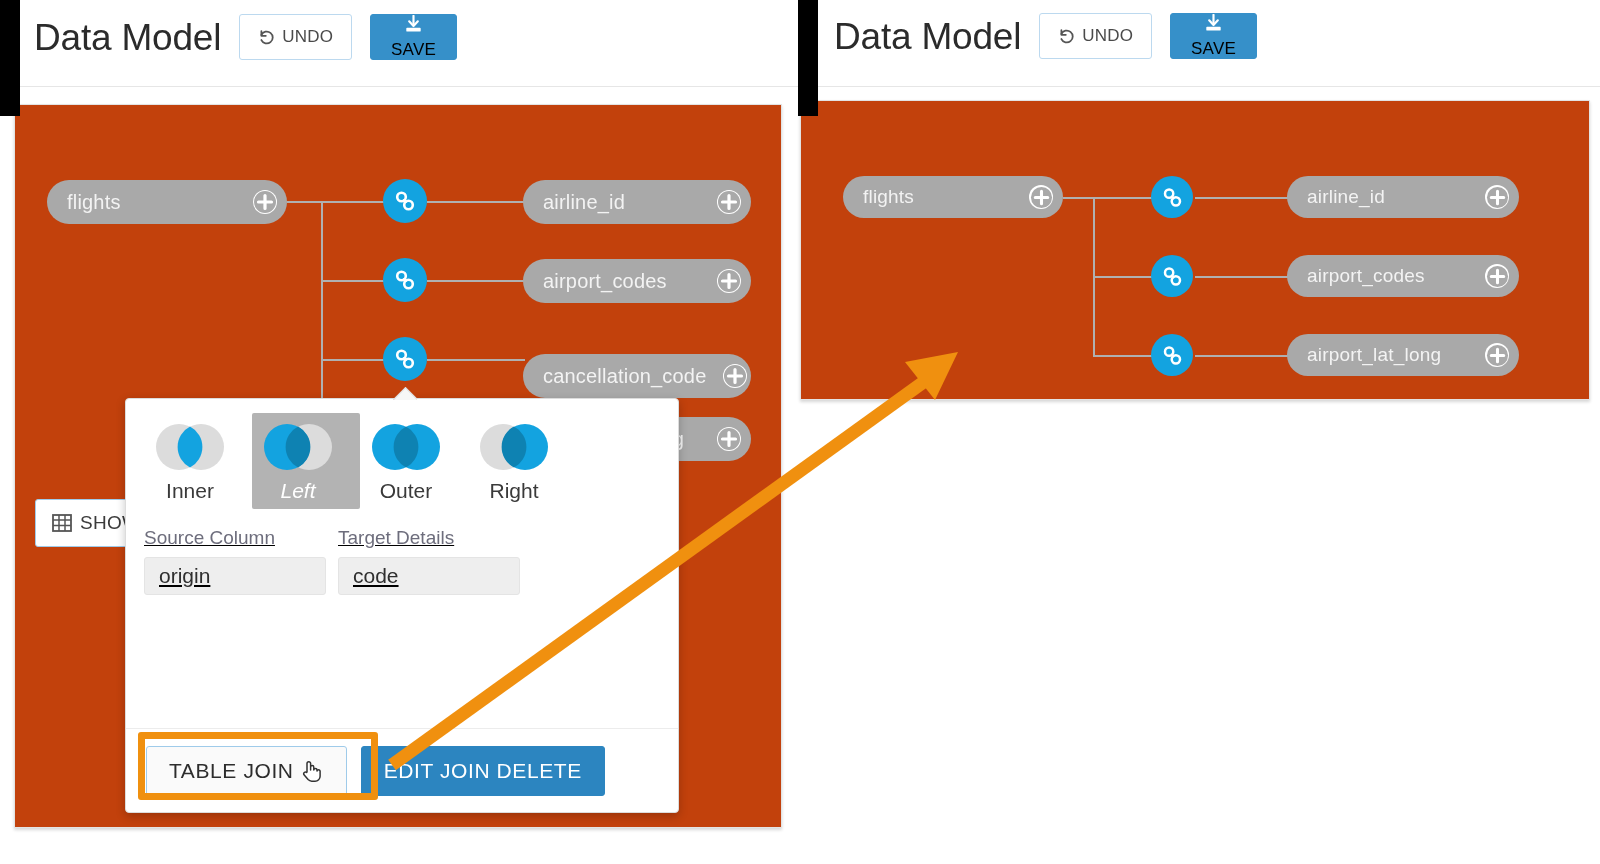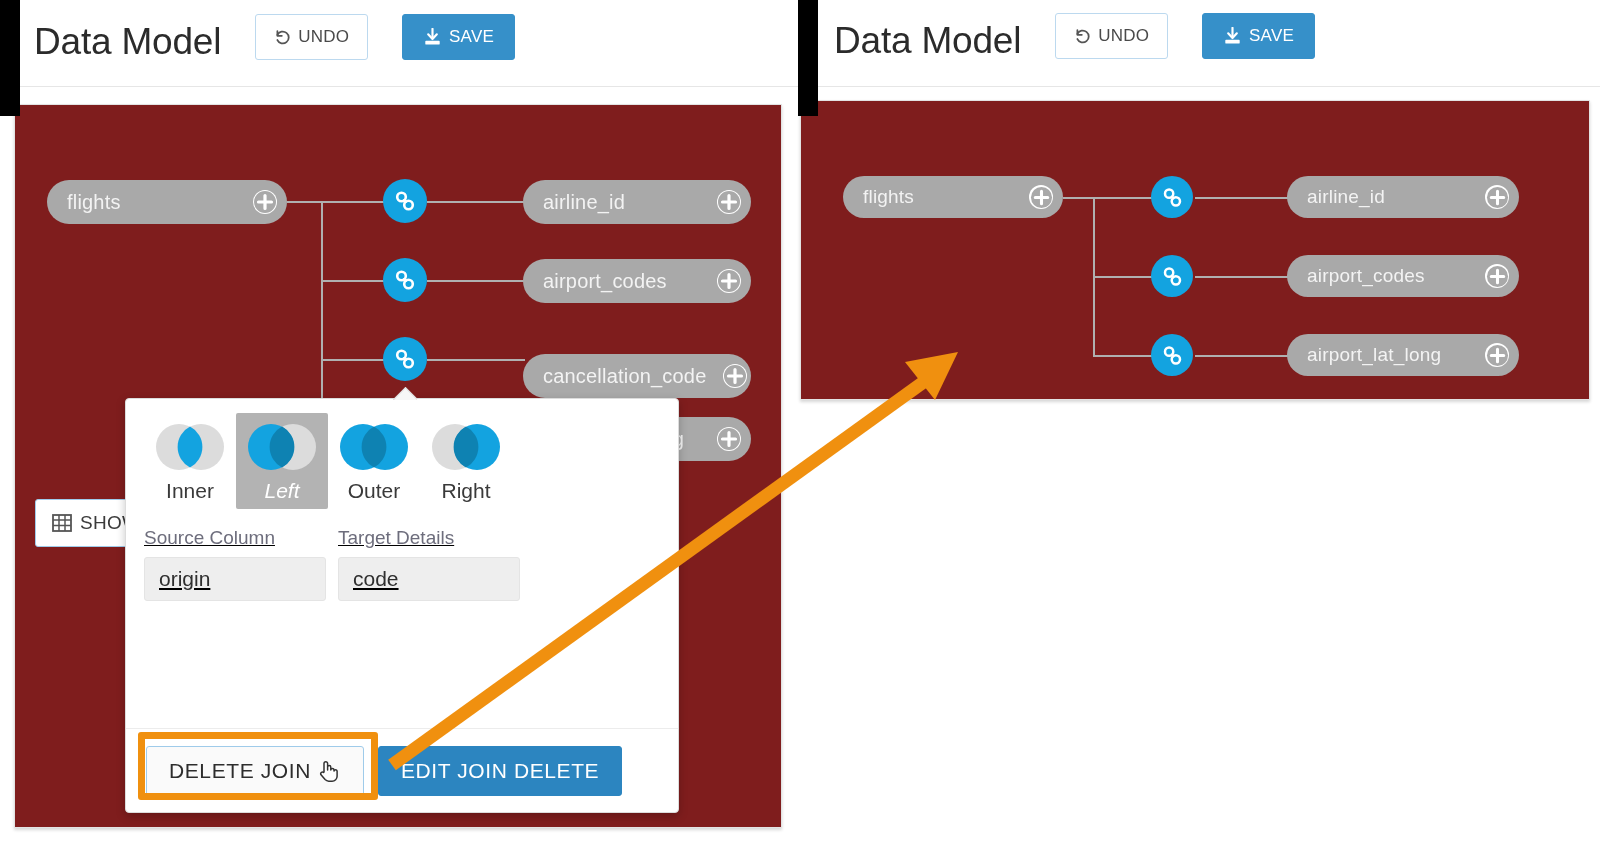--- a/index.html
+++ b/index.html
@@ -12,35 +12,35 @@
   }
   .stage{position:absolute;left:0;top:0;width:1600px;height:864px;}
 
   
   .panel{position:absolute;background:#ffffff;}
   .panel-left{left:0;top:0;width:798px;height:864px;}
   .panel-right{left:818px;top:0;width:782px;height:864px;}
 
   .hdr{position:absolute;left:0;top:0;right:0;height:86px;background:#fff;
        border-bottom:1px solid #e6e6e6;}
-  .hdr-inner{position:absolute;display:flex;align-items:flex-end;gap:34px;}
+  .hdr-inner{position:absolute;display:flex;align-items:center;gap:18px;}
 
   .app-title{font-size:37px;color:#2b2b2b;font-weight:400;letter-spacing:-.2px;
              white-space:nowrap;line-height:1;}
 
   .btn{display:inline-flex;align-items:center;justify-content:center;gap:7px;
        box-sizing:border-box;cursor:pointer;white-space:nowrap;}
   .btn-undo{height:46px;padding:0 18px;border:1px solid #bcd9ef;background:#fff;
             border-radius:3px;color:#4a4a4a;font-size:17px;letter-spacing:.2px;}
   .btn-save{height:46px;padding:0 20px;border:1px solid #3690c9;background:#3690c9;
-            border-radius:3px;color:#ffffff;font-size:17px;letter-spacing:.2px;}
+            border-radius:3px;color:#000000;font-size:17px;letter-spacing:.2px;flex-direction:column;}
   .ico{display:inline-block;line-height:0;}
 
   
-  .canvas{position:absolute;background:#7f1d1d;border:1px solid #e3e3e3;
+  .canvas{position:absolute;background:#c2410c;border:1px solid #e3e3e3;
           box-shadow:0 2px 3px rgba(0,0,0,.16);box-sizing:border-box;}
   .canvas-left{left:14px;top:104px;width:768px;height:724px;}
   .canvas-right{left:800px;top:100px;width:790px;height:300px;}
 
   .node{position:absolute;height:44px;border-radius:22px;background:#a9a9a9;
         display:flex;align-items:center;box-sizing:border-box;
         padding:0 10px 0 20px;color:#f3f3f3;font-size:20px;letter-spacing:.2px;
         cursor:pointer;}
   .node .nlabel{flex:1;white-space:nowrap;}
   .node .plusc{width:24px;height:24px;border-radius:50%;background:#fff;
@@ -67,32 +67,32 @@
       box-shadow:0 3px 10px rgba(0,0,0,.22);box-sizing:border-box;z-index:10;}
   .popup-arrow{position:absolute;width:24px;height:13px;overflow:hidden;z-index:11;}
   .popup-arrow:before{content:"";position:absolute;left:3px;top:4px;width:18px;height:18px;
       background:#f7f7f7;border-left:1px solid #dcdcdc;border-top:1px solid #dcdcdc;
       transform:rotate(45deg);}
   .popup-hd{height:50px;background:#f7f7f7;border-bottom:1px solid #e6e6e6;
       display:flex;align-items:center;padding:0 22px;color:#6b6b7a;font-size:20px;
       border-radius:4px 4px 0 0;box-sizing:border-box;}
 
   .joins{display:flex;padding:14px 18px 0 18px;gap:0;}
-  .jtype{width:92px;padding:8px 0 6px 0;display:flex;flex-direction:column;
+  .jtype{width:92px;padding:8px 16px 6px 0;display:flex;flex-direction:column;
       align-items:center;gap:6px;cursor:pointer;border-radius:2px;}
   .jtype.sel{background:#b3b3b3;font-style:italic;}
   .jtype .jlabel{font-size:21px;color:#3a3a3a;}
   .jtype.sel .jlabel{color:#ffffff;}
   .venn{width:86px;height:52px;position:relative;}
   .venn svg{display:block;}
 
   .cols{display:flex;padding:18px 18px 0 18px;gap:12px;}
   .colfield{width:182px;text-decoration:underline;}
   .colfield .clabel{font-size:19px;color:#6d6d7c;margin-bottom:8px;}
-  .colfield .cinput{height:44px;background:#eeeeee;border:1px solid #e4e4e4;border-radius:3px;
+  .colfield .cinput{height:38px;background:#eeeeee;border:1px solid #e4e4e4;border-radius:3px;
       display:flex;align-items:center;padding:16px 14px;font-size:21px;color:#2f2f2f;
       box-sizing:border-box;cursor:text;}
 
   .popup-ft{position:absolute;left:0;right:0;bottom:0;height:84px;border-top:1px solid #ececec;
       display:flex;align-items:center;gap:14px;padding:0 20px;box-sizing:border-box;}
   .btn-del{height:48px;padding:0 22px;border:1px solid #9fcbea;background:#fafafa;
       border-radius:3px;color:#2d2d2d;font-size:21px;letter-spacing:.6px;
       display:inline-flex;align-items:center;gap:4px;cursor:pointer;white-space:nowrap;}
   .btn-edit{height:48px;padding:0 22px;border:1px solid #2c85c0;background:#2c85c0;
       border-radius:3px;color:#fff;font-size:21px;letter-spacing:.6px;
@@ -300,21 +300,21 @@
             <div class="cinput">origin</div>
           </div>
           <div class="colfield">
             <div class="clabel">Target Details</div>
             <div class="cinput">code</div>
           </div>
         </div>
 
         <div class="popup-ft">
           <div class="btn-del">
-            <span>DELETE JOIN</span>
+            <span>TABLE JOIN</span>
             <span class="cursor-hand">
               <svg width="26" height="26" viewBox="0 0 26 26">
                 <path d="M9,14 L9,5.5 a1.8,1.8 0 0 1 3.6,0 L12.6,12 L12.6,9.2 a1.6,1.6 0 0 1 3.2,0 L15.8,12 a1.6,1.6 0 0 1 3.2,0 L19,13 a1.6,1.6 0 0 1 3.1,0 l0,5.2 a5,5 0 0 1 -5,5 l-3.4,0 a5,5 0 0 1 -3.6,-1.6 L6,16.8 a1.8,1.8 0 0 1 2.6,-2.4 Z" fill="#fff" stroke="#333" stroke-width="1.5" stroke-linejoin="round"></path>
               </svg>
             </span>
           </div>
           <div class="btn-edit">
             <span>EDIT JOIN DELETE</span>
           </div>
         </div>

